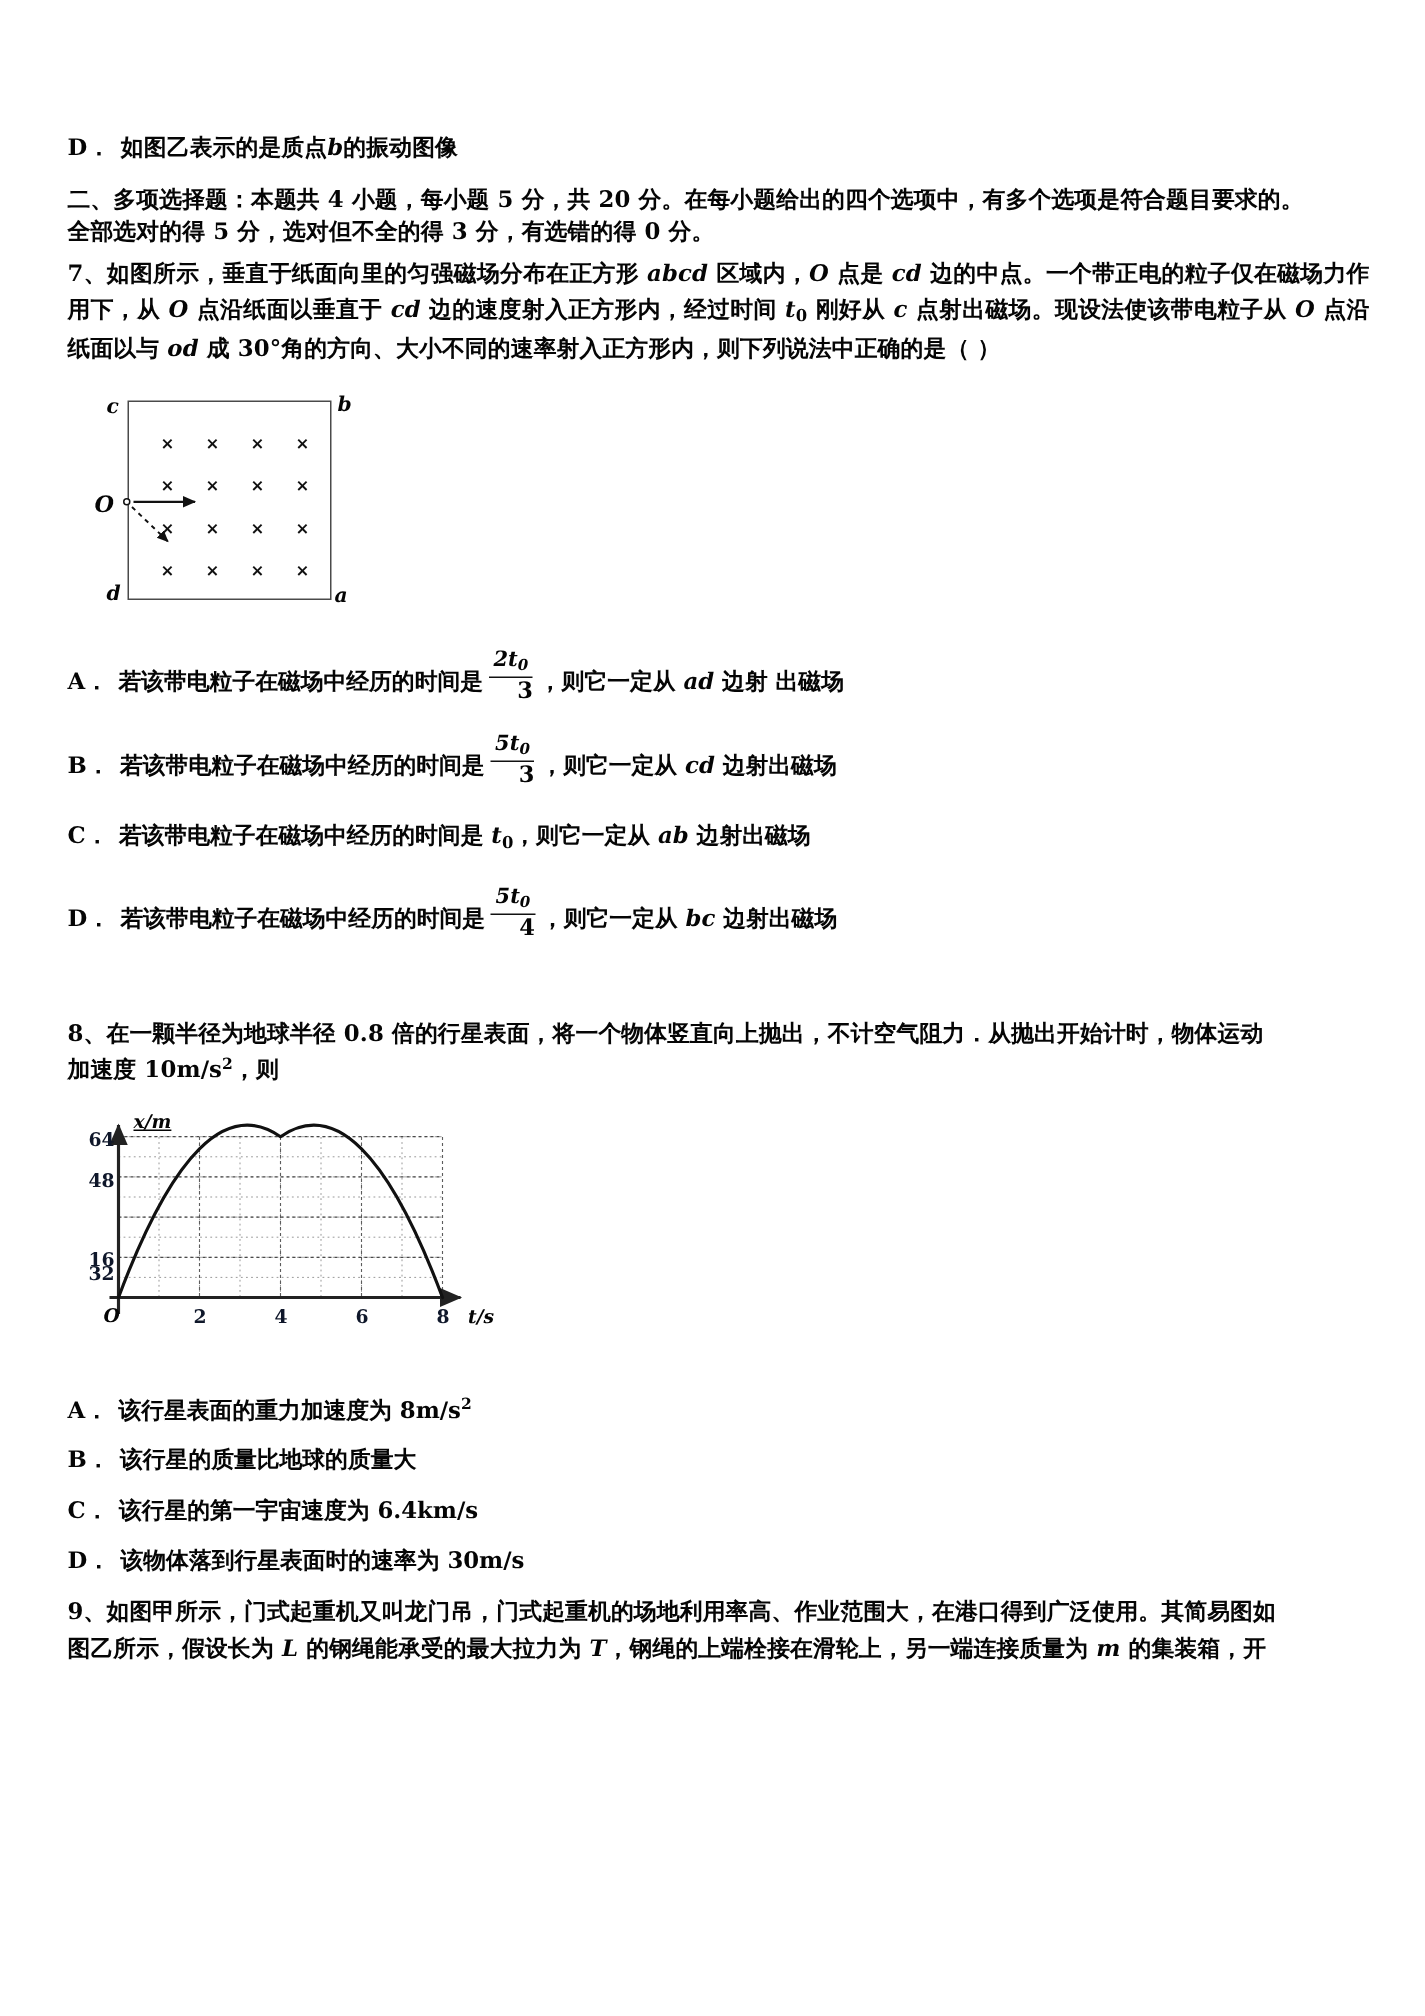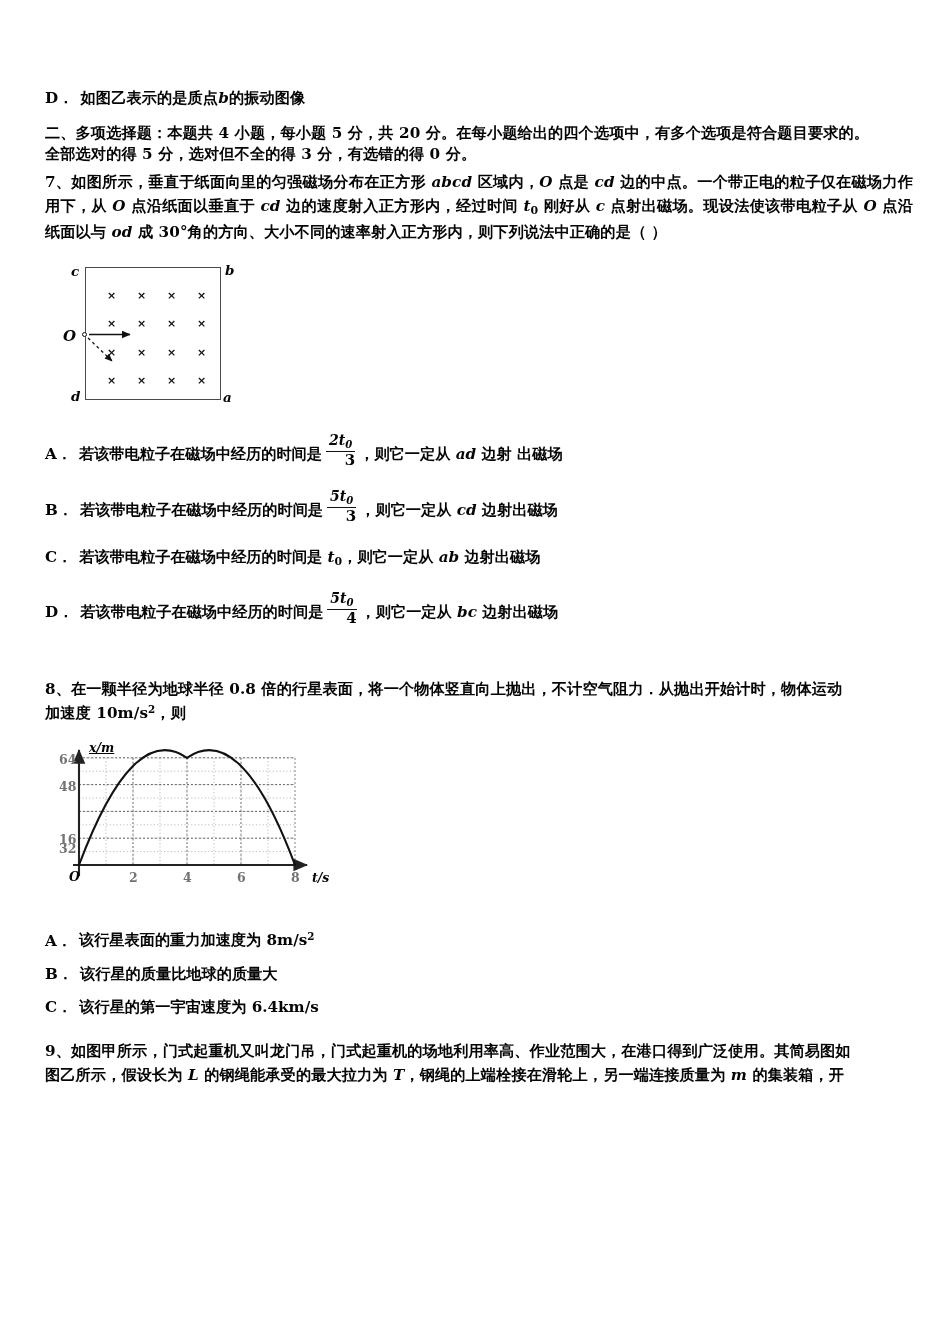--- a/index.html
+++ b/index.html
@@ -135,21 +135,21 @@
     position: relative;
     width: 252px;
     height: 172px;
     margin: 10px 0 0 14px;
   }
   .ytick, .xtick {
     position: absolute;
     font-size: 12.5px;
     font-weight: bold;
     font-family: "DejaVu Serif", "Liberation Serif", serif;
-    color: #737373;
+    color: #0f172a;
   }
   .axis-name {
     position: absolute;
     font-size: 12.5px;
     font-weight: bold;
     font-style: italic;
   }
 
   svg { display: block; }
 </style>
@@ -323,20 +323,23 @@
     </p>
     <div style="height:9px"></div>
     <p class="opt-line">
       <span class="opt-label">B．</span><span>该行星的质量比地球的质量大</span>
     </p>
     <div style="height:9px"></div>
     <p class="opt-line">
       <span class="opt-label">C．</span><span>该行星的第一宇宙速度为 6.4km/s</span>
     </p>
     <div style="height:9px"></div>
+    <p class="opt-line">
+      <span class="opt-label">D．</span><span>该物体落到行星表面时的速率为 30m/s</span>
+    </p>
 
     <div style="height:10px"></div>
 
     <p class="para">
       <span>9、</span><span>如图甲所示，门式起重机又叫龙门吊，门式起重机的场地利用率高、作业范围大，在港口得到广泛使用。其简易图如</span>
     </p>
     <p class="para">
       <span>图乙所示，假设长为 </span><span class="it">L</span><span> 的钢绳能承受的最大拉力为 </span><span class="it">T</span><span>，钢绳的上端栓接在滑轮上，另一端连接质量为 </span><span class="it">m</span><span> 的集装箱，开</span>
     </p>
 

